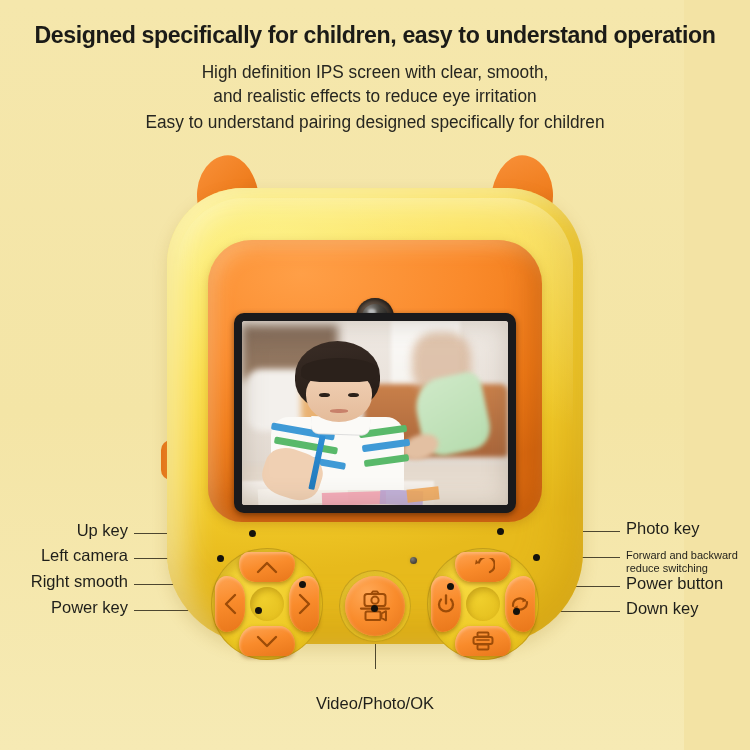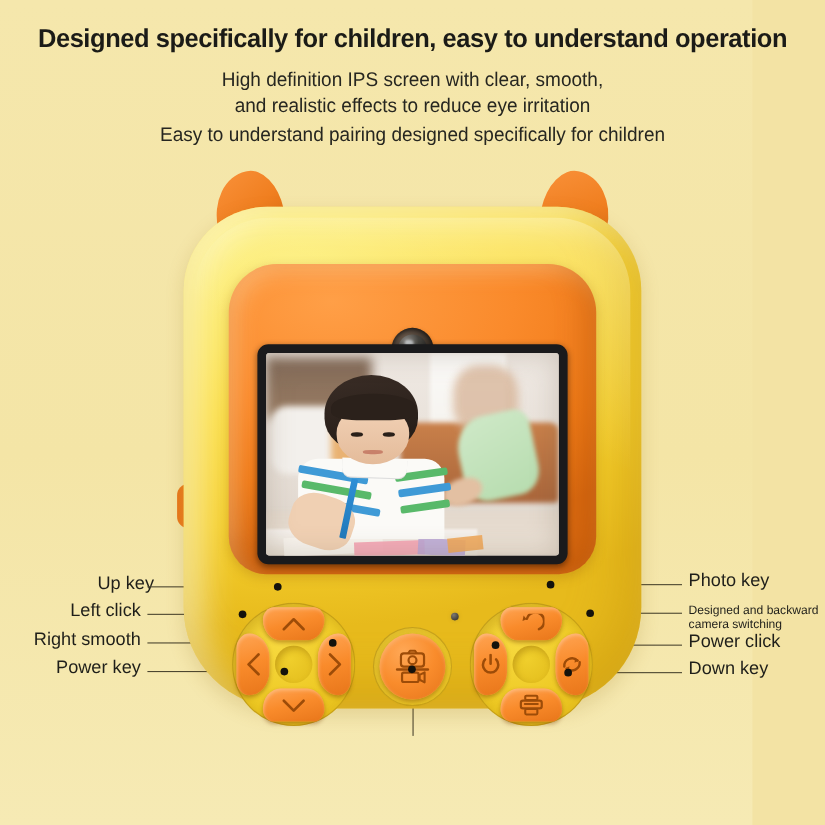--- a/index.html
+++ b/index.html
@@ -454,48 +454,49 @@
             <line x1="3" y1="18.6" x2="31" y2="18.6" stroke="#9d4c08" stroke-width="2.2" stroke-linecap="round"></line>
             <rect x="7.5" y="21.5" width="15" height="8.5" rx="1.6" fill="none" stroke="#9d4c08" stroke-width="2"></rect>
             <path d="M23.5 23.5 L28 21.2 L28 30.3 L23.5 28 Z" fill="none" stroke="#9d4c08" stroke-width="1.9" stroke-linejoin="round"></path>
           </svg>
         </div>
       </div>
 
     </div>
   </div>
 
-  <div class="callout-label left" style="left:32px; top:521px; width:108px;">Up key</div>
+  <div class="callout-label left" style="left:20px; top:521px; width:108px;">Up key</div>
   <div class="leader" style="left:134px; top:533px; width:118px;"></div>
   <div class="dot" style="left:249px; top:530px;"></div>
 
-  <div class="callout-label left" style="left:20px; top:546px; width:108px;">Left click</div>
+  <div class="callout-label left" style="left:20px; top:546px; width:108px;">Left camera</div>
   <div class="leader" style="left:134px; top:558px; width:86px;"></div>
   <div class="dot" style="left:217px; top:555px;"></div>
 
   <div class="callout-label left" style="left:14px; top:572px; width:114px;">Right smooth</div>
   <div class="leader" style="left:134px; top:584px; width:168px;"></div>
   <div class="dot" style="left:299px; top:581px;"></div>
 
   <div class="callout-label left" style="left:14px; top:598px; width:114px;">Power key</div>
   <div class="leader" style="left:134px; top:610px; width:124px;"></div>
   <div class="dot" style="left:255px; top:607px;"></div>
 
   <div class="callout-label right" style="left:626px; top:519px;">Photo key</div>
   <div class="leader" style="left:500px; top:531px; width:120px;"></div>
   <div class="dot" style="left:497px; top:528px;"></div>
 
-  <div class="callout-label right small" style="left:626px; top:549px; width:120px;">Designed and backward camera switching</div>
+  <div class="callout-label right small" style="left:626px; top:549px; width:120px;">Forward and backward reduce switching</div>
   <div class="leader" style="left:536px; top:557px; width:84px;"></div>
   <div class="dot" style="left:533px; top:554px;"></div>
 
-  <div class="callout-label right" style="left:626px; top:574px;">Power click</div>
+  <div class="callout-label right" style="left:626px; top:574px;">Power button</div>
   <div class="leader" style="left:450px; top:586px; width:170px;"></div>
   <div class="dot" style="left:447px; top:583px;"></div>
 
   <div class="callout-label right" style="left:626px; top:599px;">Down key</div>
   <div class="leader" style="left:516px; top:611px; width:104px;"></div>
   <div class="dot" style="left:513px; top:608px;"></div>
 
   <div class="leader vert" style="left:375px; top:611px; height:58px;"></div>
   <div class="dot" style="left:371px; top:605px;"></div>
+  <div class="callout-label" style="left:0; top:694px; width:750px; text-align:center;">Video/Photo/OK</div>
 
 </div>
 
 </body></html>

